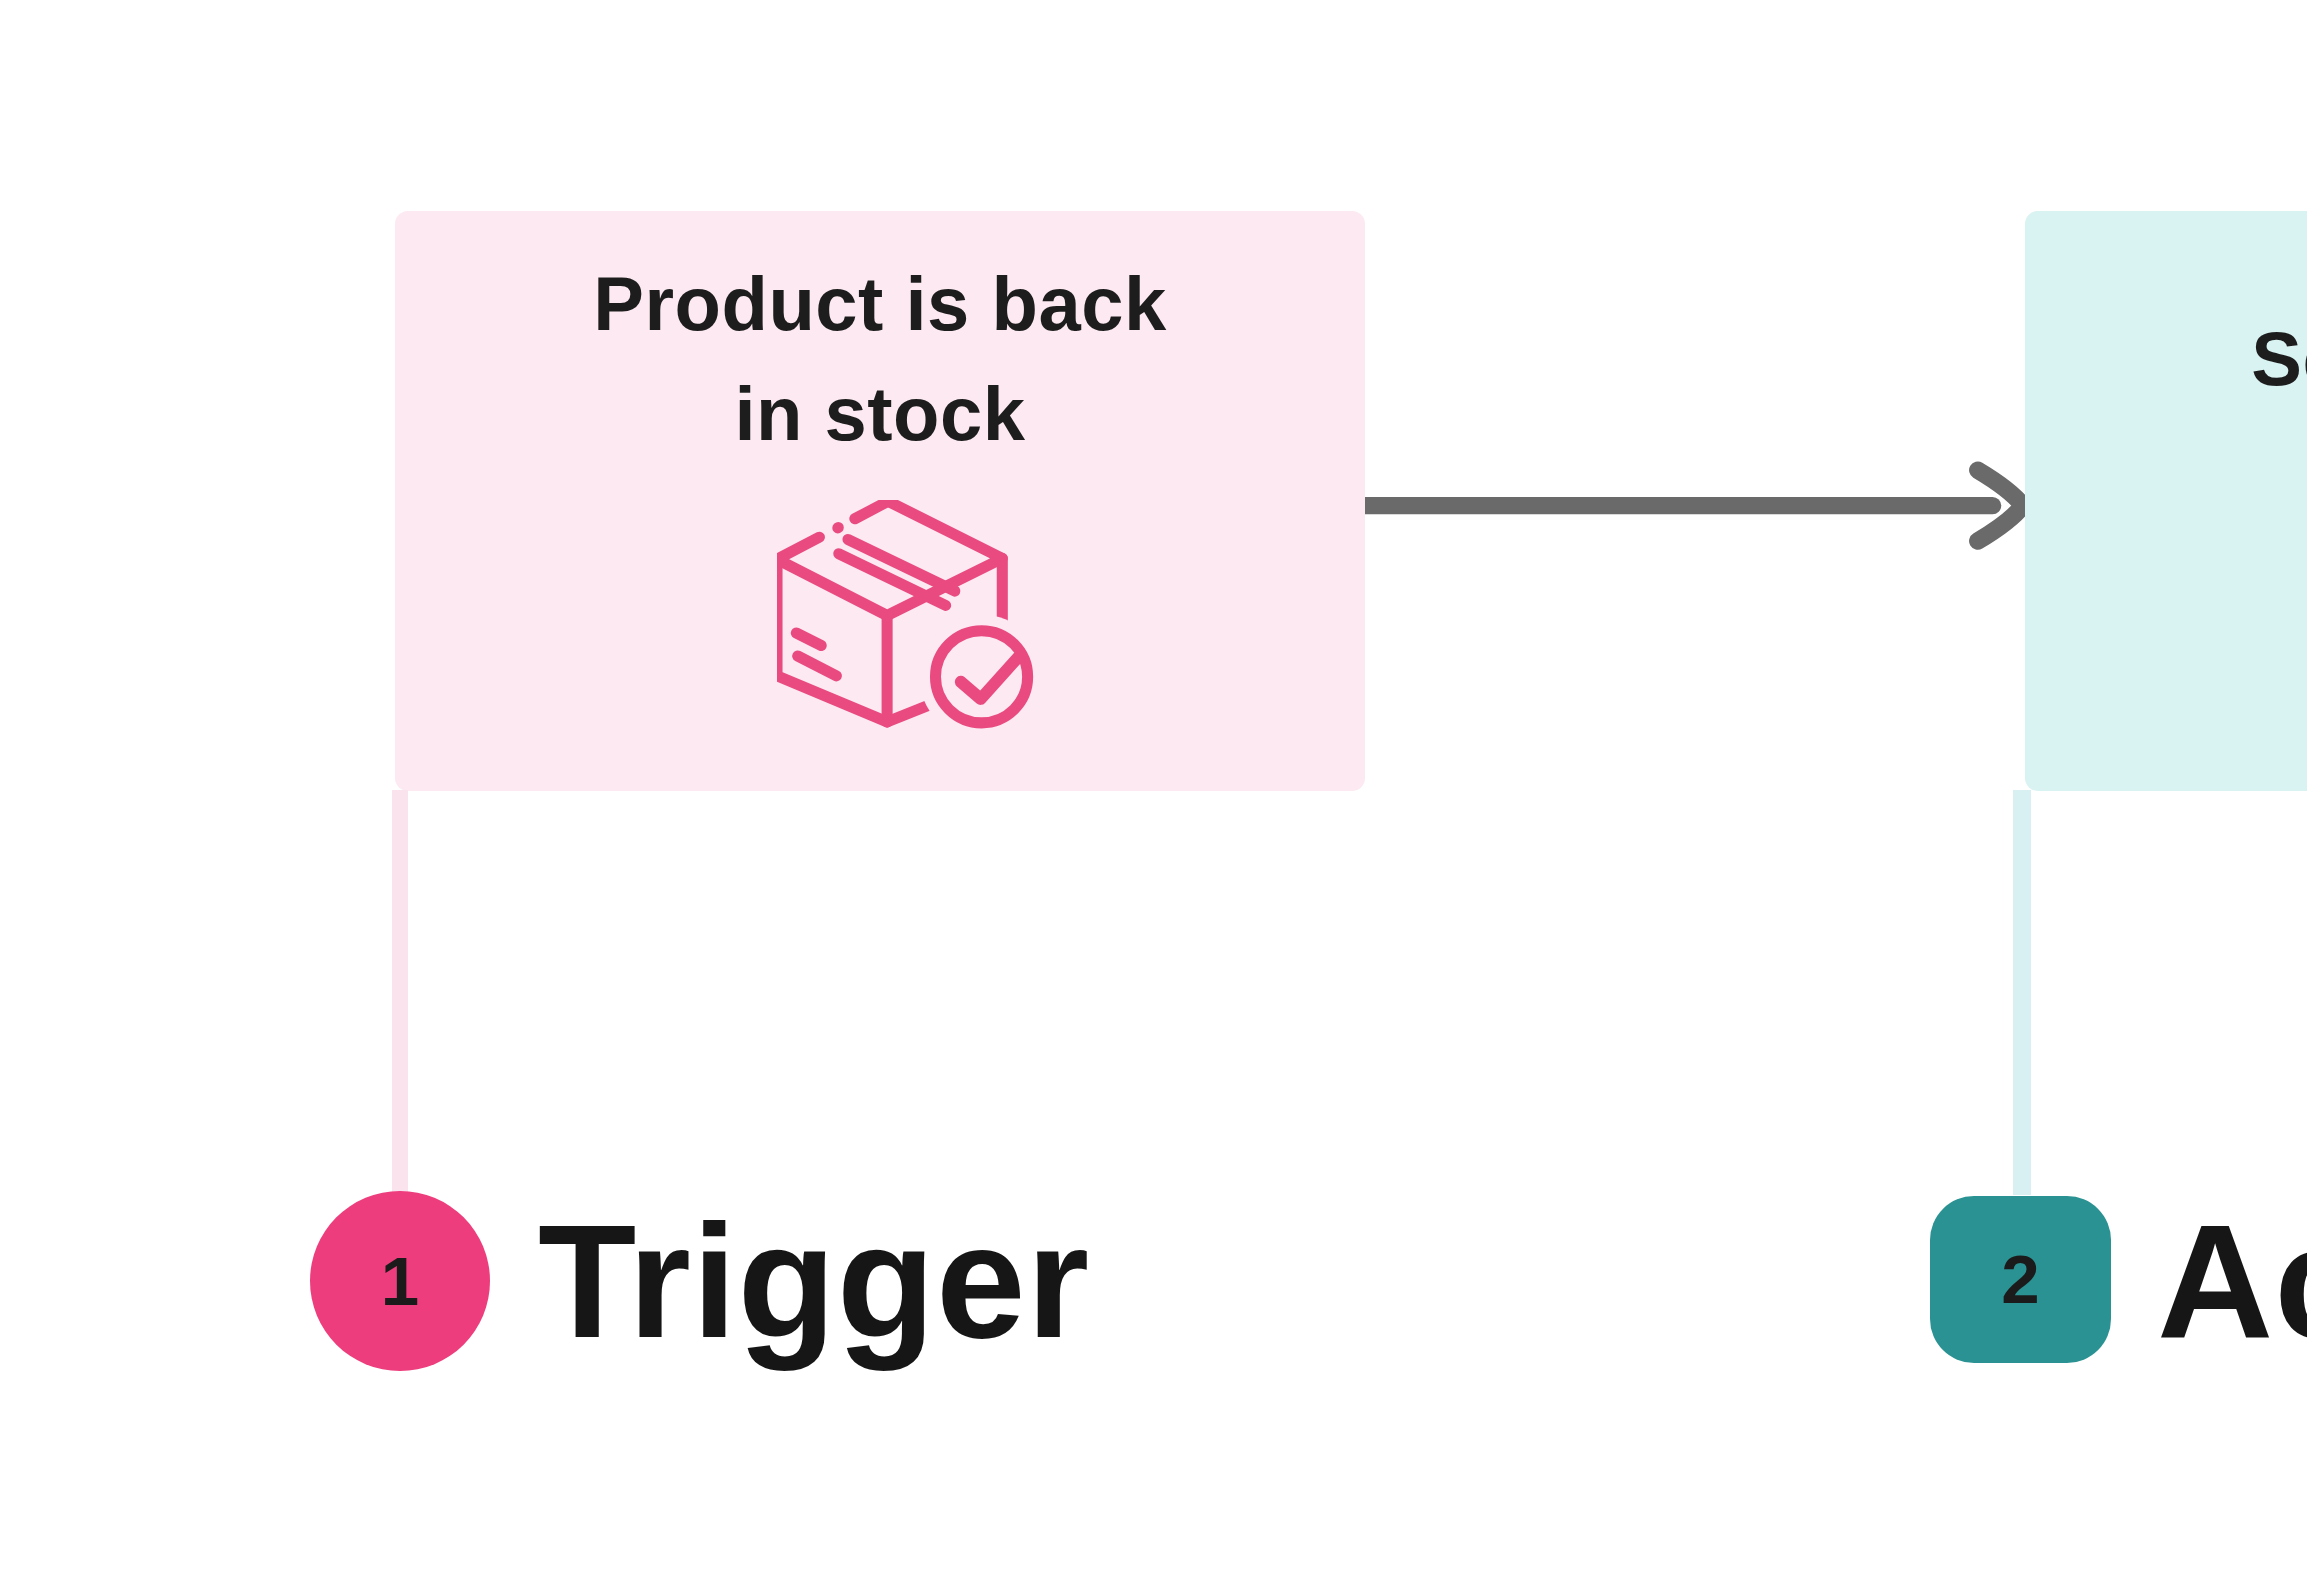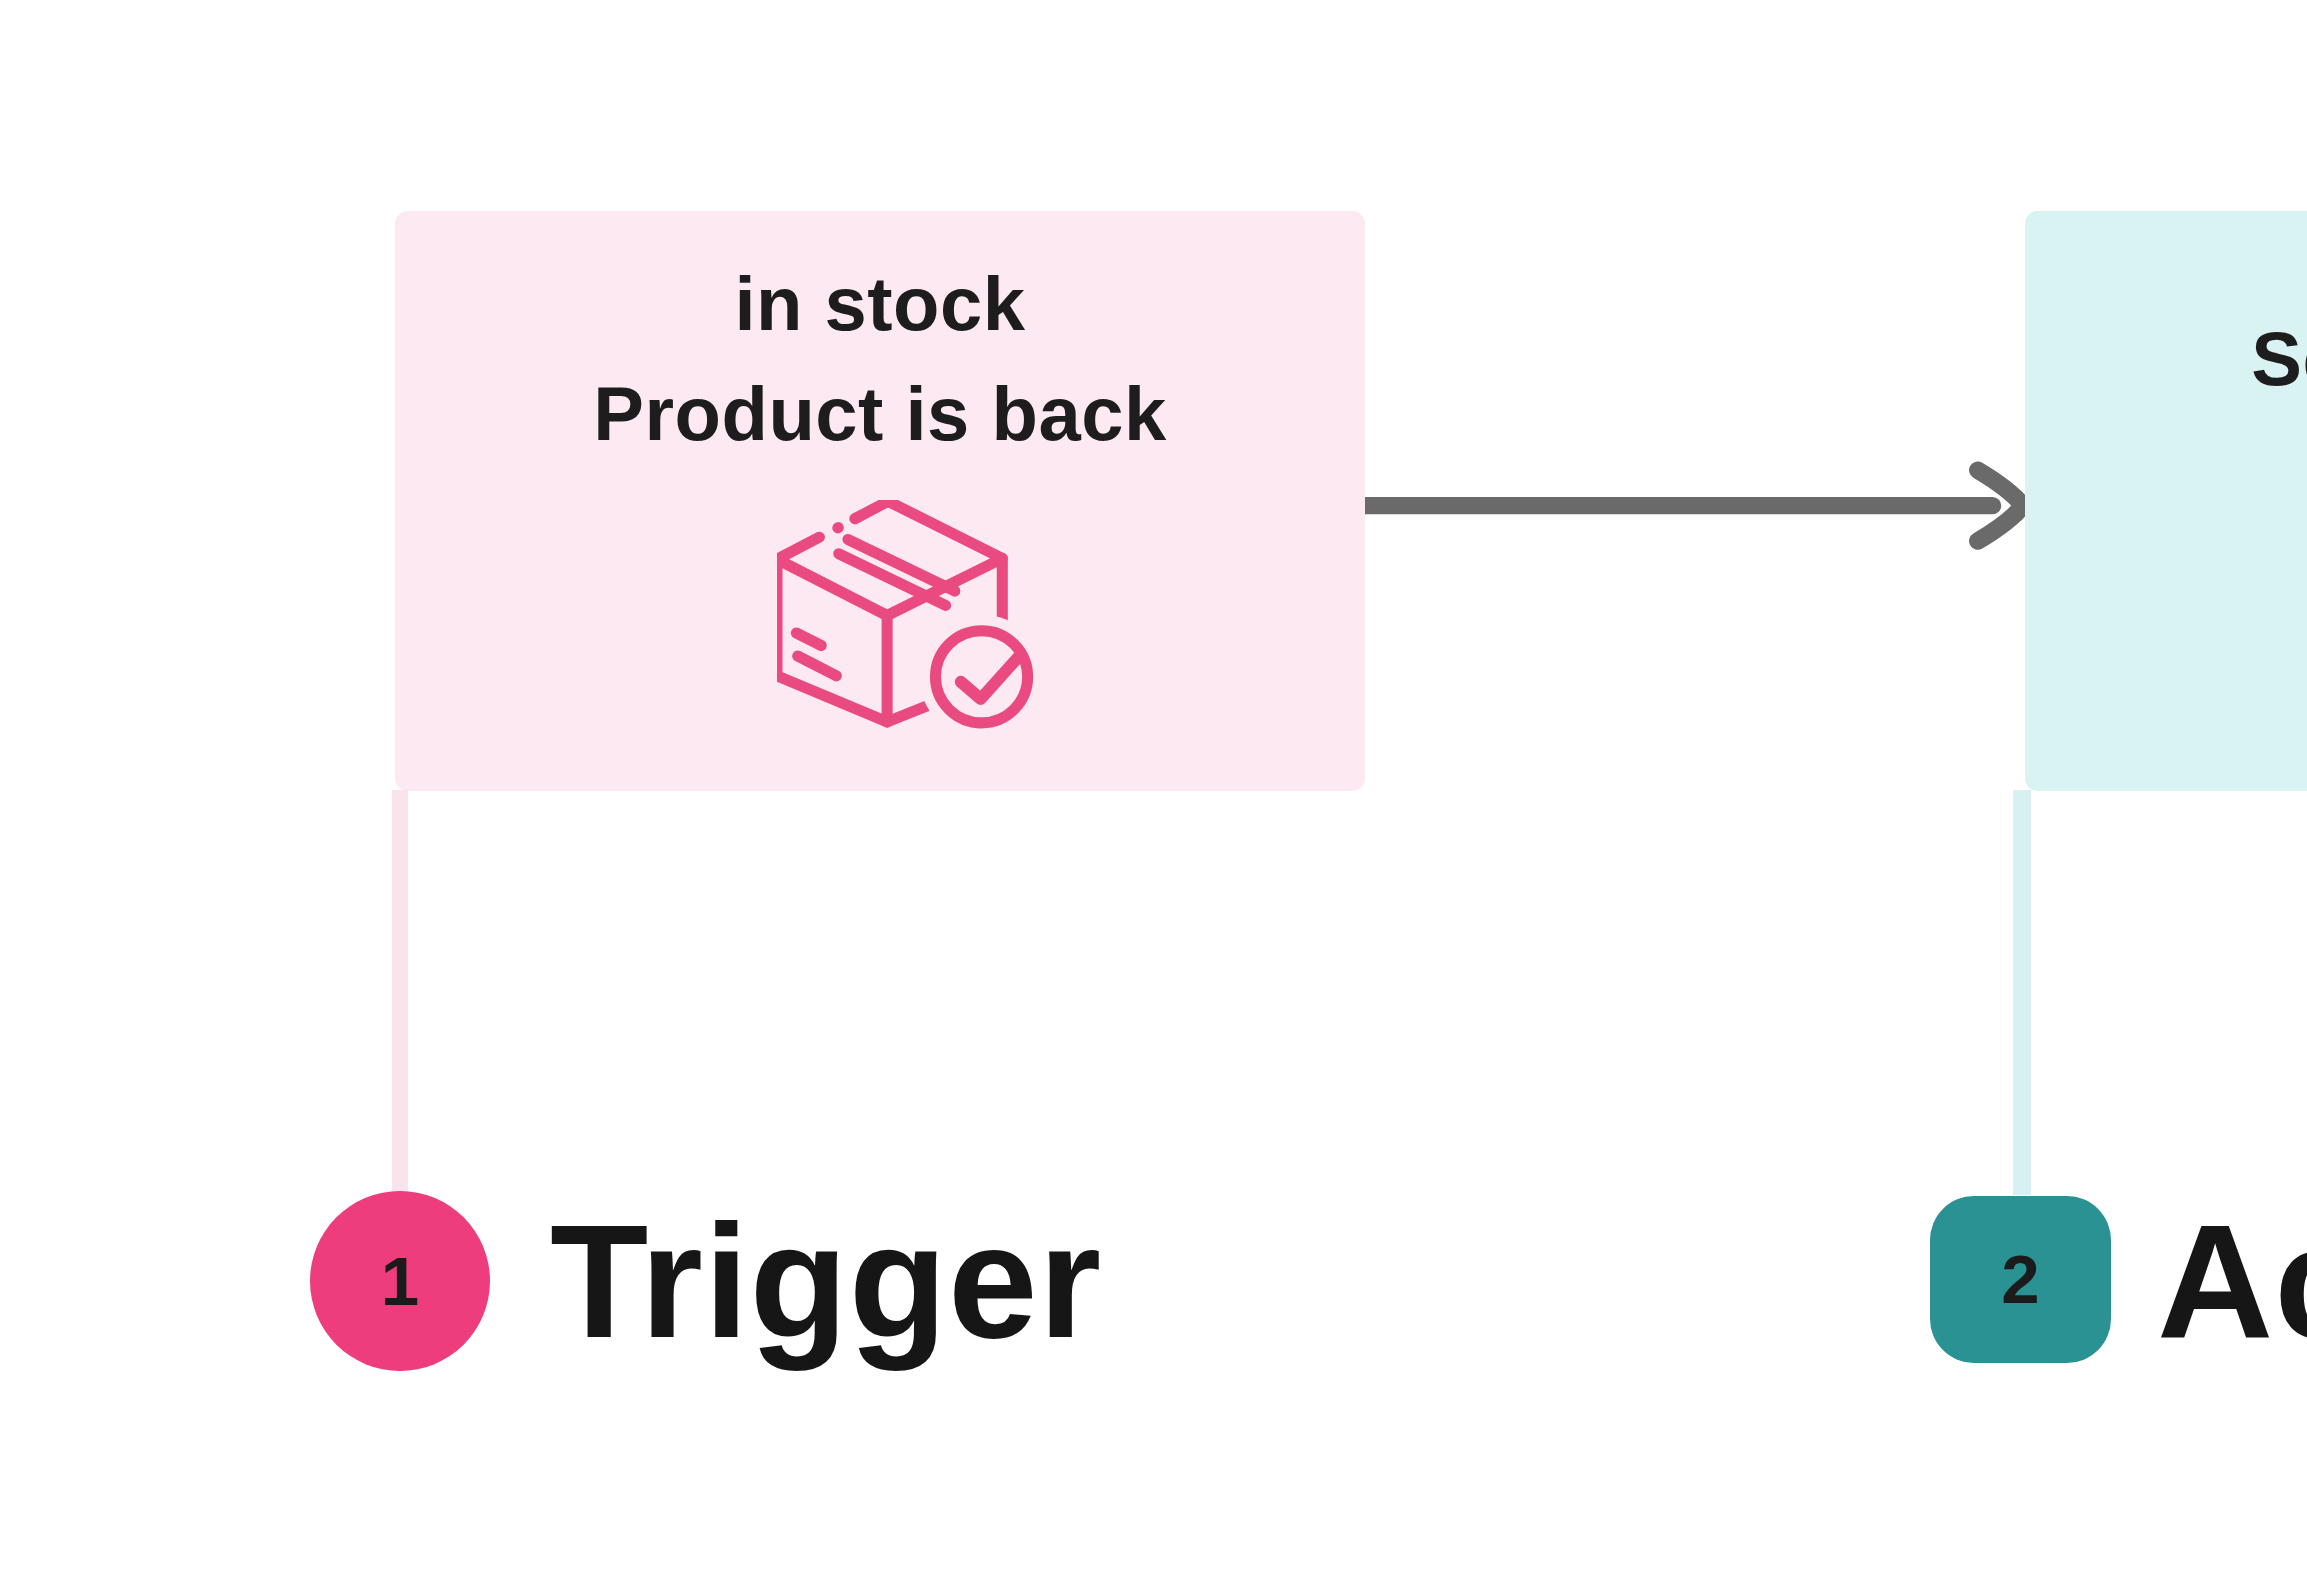--- a/index.html
+++ b/index.html
@@ -26,32 +26,32 @@
   .step-badge{
     position:absolute;display:flex;align-items:center;justify-content:center;
     font-size:69px;font-weight:700;color:#1b1b1b;
   }
   .step-badge.circle{left:310px;top:1191px;width:180px;height:180px;border-radius:50%;background:#ed3d7c;}
   .step-badge.square{left:1930px;top:1196px;width:181px;height:167px;border-radius:44px;background:#2a9292;}
   .step-label{
     position:absolute;top:1191px;height:180px;display:flex;align-items:center;
     font-size:161px;font-weight:700;color:#161616;letter-spacing:0.9px;white-space:nowrap;
   }
-  .step-label.trigger{left:550px;}
+  .step-label.trigger{left:538px;}
   .step-label.action{left:2157px;}
 </style>
 </head>
 <body>
 
 <div id="canvas">
 
   <div class="card trigger">
     <div class="card-title">
+      <span>Product is back</span>
       <span>in stock</span>
-      <span>Product is back</span>
     </div>
     <div class="icon-wrap package-icon">
       <svg viewBox="0 0 560 500" width="258" height="231" fill="none" stroke="#e94b81" stroke-width="24" stroke-linecap="round" stroke-linejoin="round">
 
         <path d="M241,2 L489,126 L239,250 L0,128"></path>
 
         <path d="M241,2 L169,40"></path>
         <path d="M133,59 L132,60"></path>
         <path d="M92,80 L0,128"></path>
 

